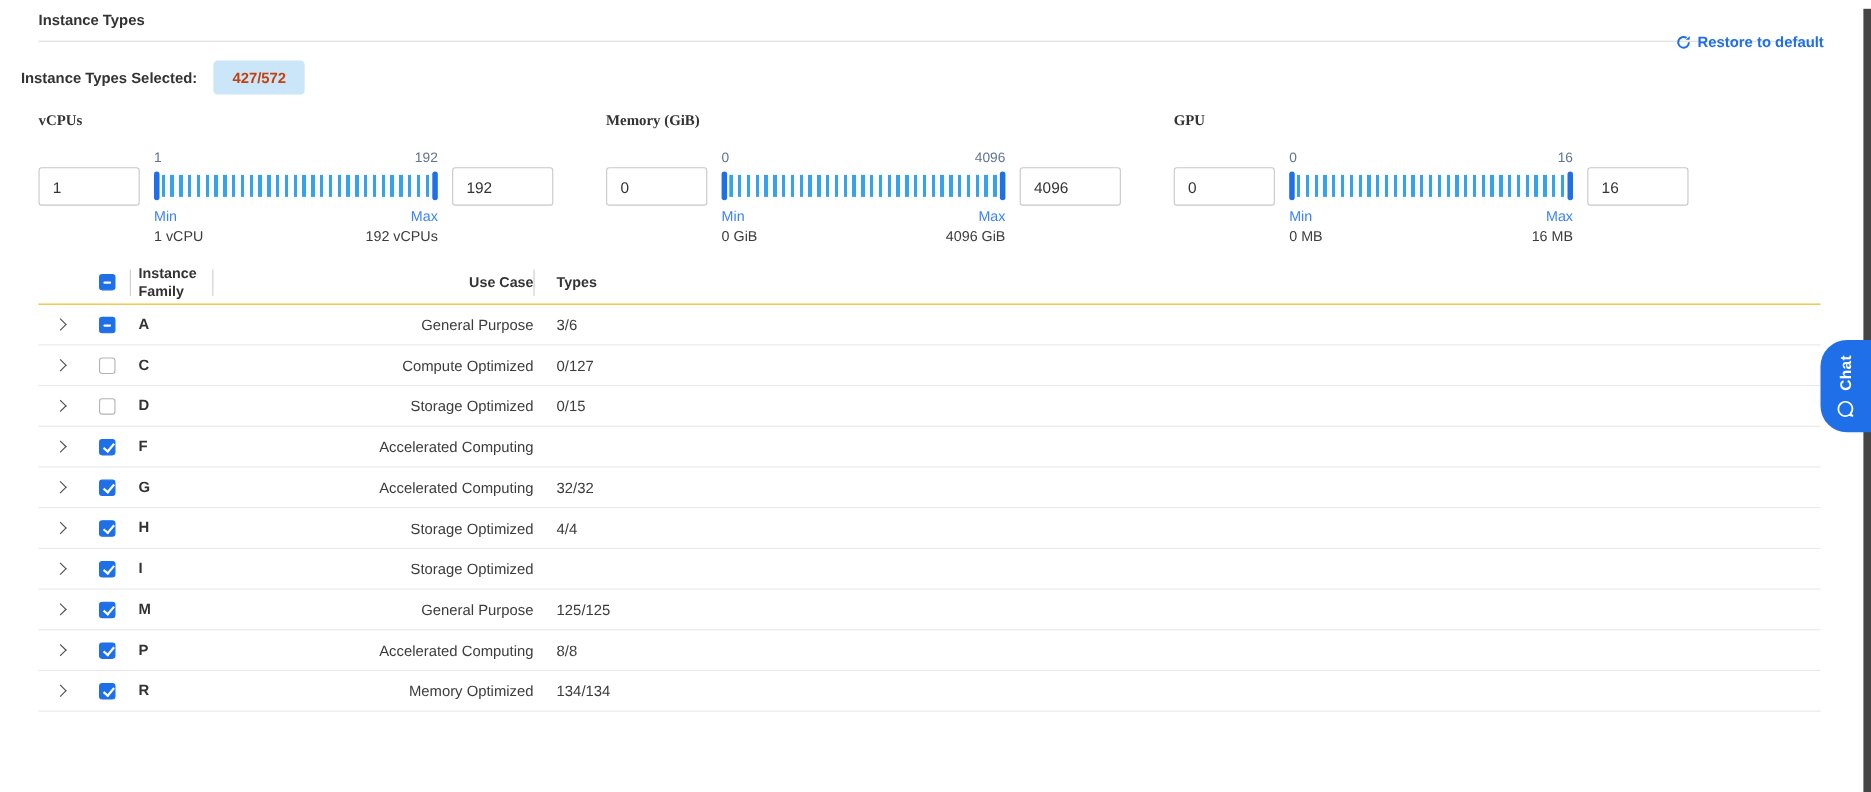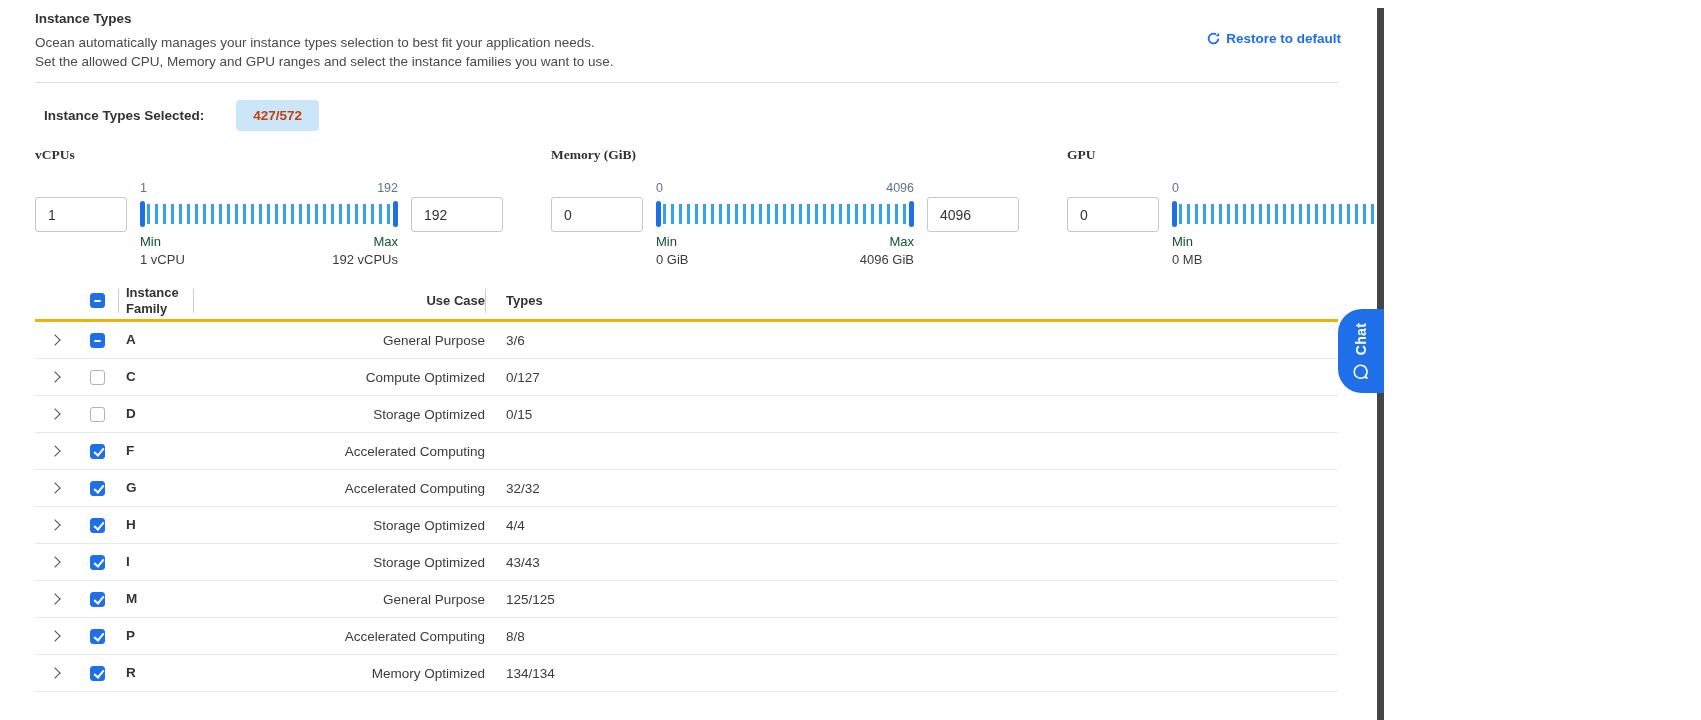--- a/index.html
+++ b/index.html
@@ -2,58 +2,58 @@
 <html style="--accent-blue: #1e6fe8; --tick-blue: #33a3ec; --badge-bg: #cbe5f9;"><head>
 <meta charset="utf-8">
 <style>
   :root {
     --accent-blue: #1e6fe8;
     --tick-blue: #33a3ec;
     --badge-bg: #cbe5f9;
   }
   * { box-sizing: border-box; margin: 0; padding: 0; }
   body { font-family: "Liberation Sans", "DejaVu Sans", sans-serif; background: #fff; }
-  .page { position: relative; width: 1384px; height: 720px; background: #fff; overflow: hidden; }
+  .page { position: relative; width: 1701px; height: 720px; background: #fff; overflow: hidden; }
 
   
   .header-section { position: relative; padding: 11px 46px 0 35px; }
   .page-title { font-size: 13.5px; font-weight: 700; color: #333; }
   .page-desc { margin-top: 7px; font-size: 13.5px; color: #4a4a4a; line-height: 19px; }
   .restore-link { position: absolute; top: 31px; right: 43px; display: flex; align-items: center; gap: 6px;
                   color: var(--accent-blue); font-size: 13.5px; font-weight: 700; cursor: pointer; }
   .header-divider { margin: 11px 46px 0 35px; border-bottom: 1px solid #dcdcdc; }
 
   
-  .selected-row { display: flex; align-items: center; margin: 17px 46px 0 44px; gap: 17px; }
+  .selected-row { display: flex; align-items: center; margin: 17px 46px 0 19px; }
   .selected-label { font-size: 13.5px; font-weight: 700; color: #333; }
   .selected-badge { margin-left: 15px; background: var(--badge-bg); border-radius: 4px; padding: 8px 17px;
                     font-size: 13.5px; color: #c2410c; font-weight: bold; }
 
   
   .sliders-row { display: flex; gap: 48px; margin: 16px 46px 0 35px; }
   .slider-group { width: 468px; flex: 0 0 auto; }
   .slider-label { font-size: 13.5px; font-weight: 700; color: #333; font-family: Liberation Serif, serif; }
   .slider-flex { display: flex; gap: 13px; margin-top: 18px; align-items: flex-start; }
   .num-input { width: 92px; height: 35px; border: 1px solid #c8c8c8; border-radius: 3px; padding: 0 12px;
                font-size: 14px; color: #333; font-family: inherit; margin-top: 16px; background: #fff; }
   .slider { flex: 1; min-width: 0; }
   .slider-nums { display: flex; justify-content: space-between; font-size: 12.5px; color: #5f7390; height: 16px; }
   .slider-track { position: relative; height: 26px; margin-top: 4px; cursor: pointer; }
   .slider-ticks { position: absolute; left: 7px; right: 7px; top: 3px; bottom: 3px;
                   background: repeating-linear-gradient(90deg, var(--tick-blue) 0 3px, transparent 3px 8px); }
   .handle { position: absolute; top: 0; width: 5px; height: 26px; background: var(--accent-blue);
             border-radius: 2.5px; cursor: ew-resize; }
   .handle.hl { left: 0; } .handle.hr { right: 0; }
-  .slider-minmax { display: flex; justify-content: space-between; margin-top: 7px; font-size: 13px; color: #14532d; }
+  .slider-minmax { display: flex; justify-content: space-between; margin-top: 7px; font-size: 13px; color: #3b82f6; }
   .slider-caps  { display: flex; justify-content: space-between; margin-top: 3px; font-size: 13px; color: #3c3c3c; align-items: center; }
 
   
   .types-table { margin: 15px 46px 0 35px; }
   .t-row { display: flex; align-items: center; height: 37px; border-bottom: 1px solid #e9e9e9; font-size: 13.5px; color: #3c3c3c; }
-  .t-head { height: 40px; border-bottom: 3px solid #eab308; font-size: 13px; font-weight: 700; color: #333; }
+  .t-head { height: 40px; border-bottom: 1px solid #eab308; font-size: 13px; font-weight: 700; color: #333; }
   .c-chev { flex: 0 0 48px; padding-left: 16px; display: flex; align-items: center; }
   .c-cb   { flex: 0 0 35px; padding-left: 7px; display: flex; align-items: center; }
   .c-fam  { flex: 0 0 75px; padding-left: 8px; position: relative; line-height: 16px; }
   .c-use  { flex: 0 0 292px; padding-left: 8px; position: relative; text-align: right; }
   .c-typ  { flex: 1; padding-left: 21px; position: relative; }
   .t-head .hdiv::before { content: ""; position: absolute; left: 0; top: 50%; transform: translateY(-50%);
                           width: 1px; height: 24px; background: #ccc; }
   .fam-letter { font-weight: 700; color: #333; }
 
   .chev { width: 8px; height: 8px; border-top: 1.7px solid #4f4f4f; border-right: 1.7px solid #4f4f4f;
@@ -75,24 +75,20 @@
   .chat-inner { transform: rotate(-90deg); display: flex; align-items: center; gap: 8px; }
   .chat-label { color: #fff; font-size: 14px; font-weight: 700; letter-spacing: .3px; }
 </style>
 </head>
 <body>
 
 <div class="page">
 
   <div class="header-section">
     <div class="page-title">Instance Types</div>
-    <div class="page-desc">
-      <div>Ocean automatically manages your instance types selection to best fit your application needs.</div>
-      <div>Set the allowed CPU, Memory and GPU ranges and select the instance families you want to use.</div>
-    </div>
     <div class="restore-link">
       <span style="display:flex;">
         <svg width="13" height="13" viewBox="0 0 16 16">
           <path d="M14 8A6 6 0 1 1 11.3 3" fill="none" stroke="currentColor" stroke-width="2.2"></path>
           <path d="M14.9 0.8v4.4h-4.4z" fill="currentColor"></path>
         </svg>
       </span>
       <span>Restore to default</span>
     </div>
   </div>
@@ -284,21 +280,20 @@
       <div class="c-chev">
         <span class="chev"></span>
       </div>
       <div class="c-cb">
         <span class="cb cb-checked"></span>
       </div>
       <div class="c-fam">
         <span class="fam-letter">I</span>
       </div>
       <div class="c-use">Storage Optimized</div>
-      <div class="c-typ">43/43</div>
     </div>
 
     <div class="t-row">
       <div class="c-chev">
         <span class="chev"></span>
       </div>
       <div class="c-cb">
         <span class="cb cb-checked"></span>
       </div>
       <div class="c-fam">

